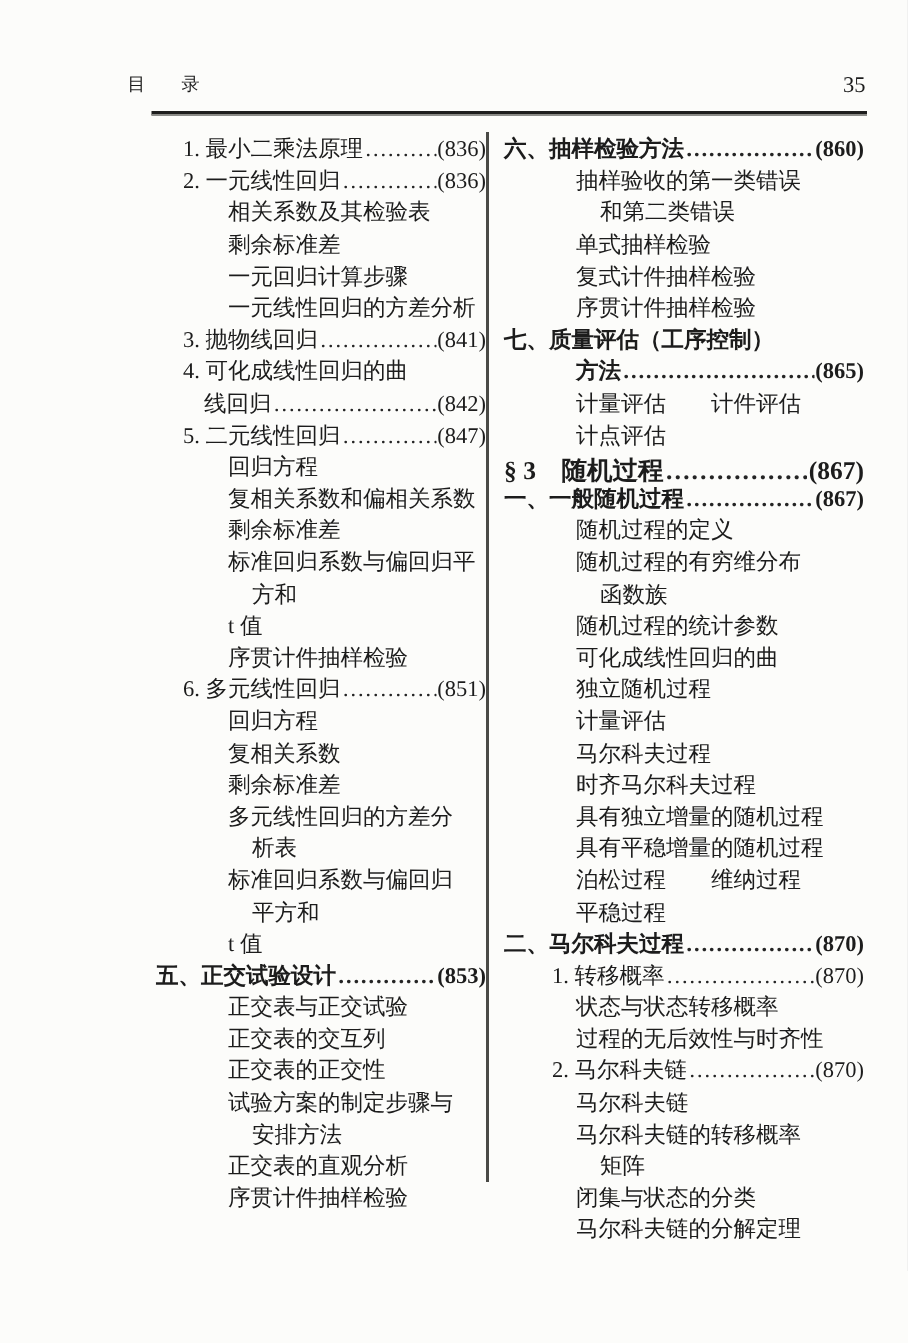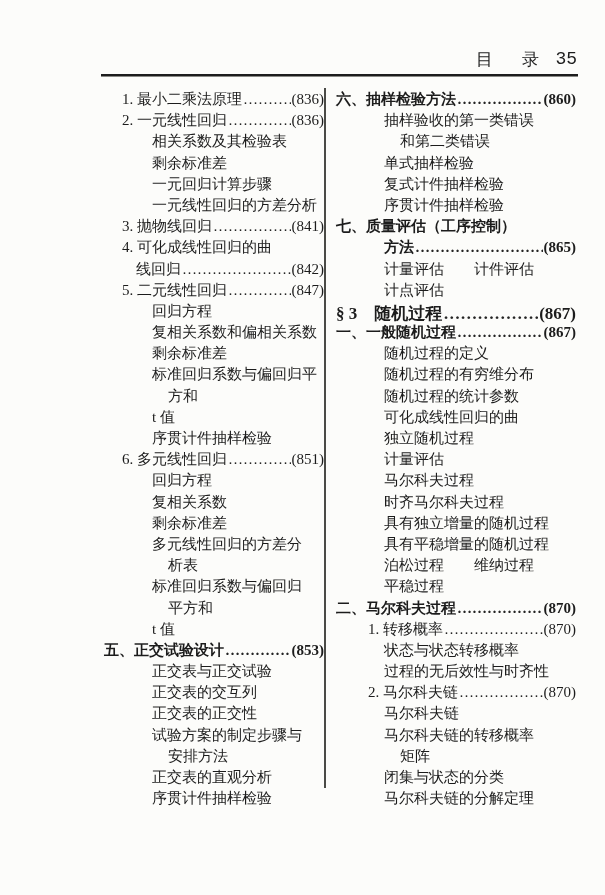--- a/index.html
+++ b/index.html
@@ -4,23 +4,23 @@
 <style>
   html,body{margin:0;padding:0;background:#e9e9e7;}
   .page{
     position:relative;width:605px;height:895px;margin:0 auto;
     background:#fcfcfa;color:#1c1c1c;
     font-family:"Liberation Serif","DejaVu Serif",serif;
     overflow:hidden;
   }
   .hdr-title{
     position:absolute;top:48px;left:85px;width:460px;
-    text-align:right;font-size:17px;letter-spacing:6px;
-  }
-  .hdr-page{position:absolute;top:49px;right:28px;font-size:18px;font-family:Liberation Mono, monospace;}
+    text-align:left;font-size:12px;letter-spacing:6px;
+  }
+  .hdr-page{position:absolute;top:49px;right:28px;font-size:15px;}
   .rule{
     position:absolute;top:74px;left:101px;width:477px;height:2px;
     background:#1d1d1d;border-bottom:1px solid #8a8a86;
   }
   .divider{
     position:absolute;top:88px;left:324px;width:2px;height:700px;
     background:#4a4a46;
   }
   .col{position:absolute;top:90px;font-size:15px;}
   .col-left{left:104px;width:220px;}
@@ -208,20 +208,23 @@
         <span class="txt">一、一般随机过程</span>
         <span class="leader"></span>
         <span class="pg">(867)</span>
       </div>
       <div class="line in3">
         <span class="txt">随机过程的定义</span>
       </div>
       <div class="line in3">
         <span class="txt">随机过程的有穷维分布</span>
       </div>
+      <div class="line in4">
+        <span class="txt">函数族</span>
+      </div>
       <div class="line in3">
         <span class="txt">随机过程的统计参数</span>
       </div>
       <div class="line in3">
         <span class="txt">可化成线性回归的曲</span>
       </div>
       <div class="line in3">
         <span class="txt">独立随机过程</span>
       </div>
       <div class="line in3">

